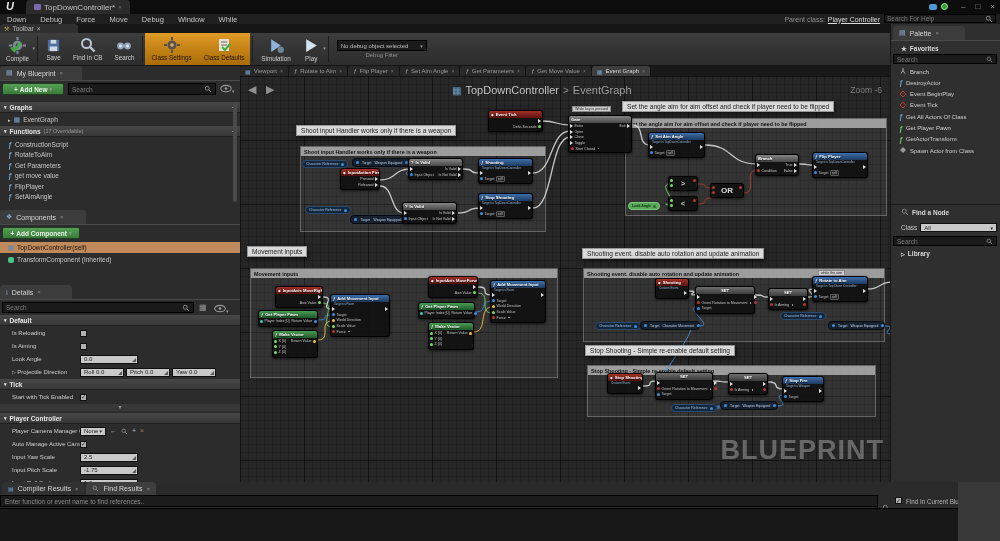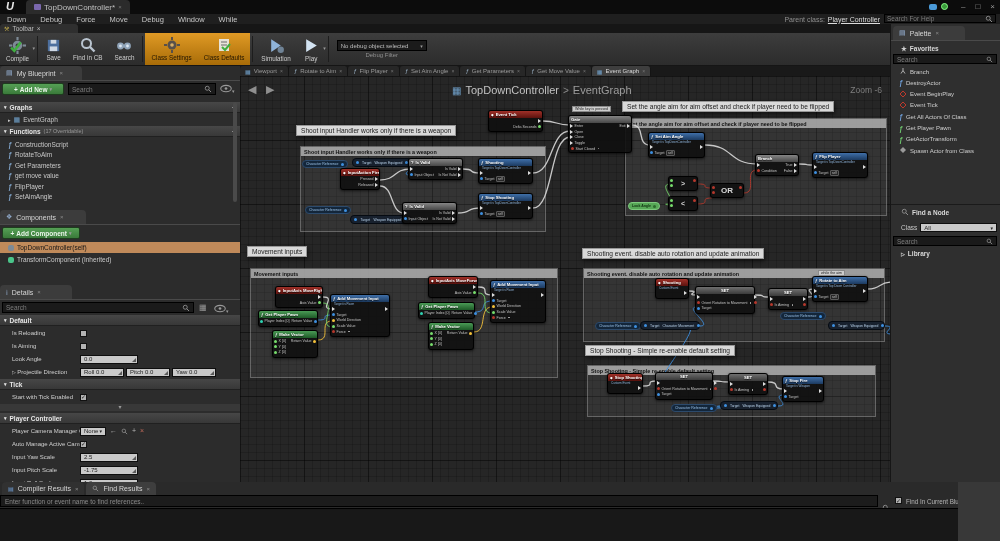--- a/index.html
+++ b/index.html
@@ -480,20 +480,21 @@
 <div id="canvas">
   <span class="navarrow" style="left:8px">◀</span>
   <span class="navarrow" style="left:26px">▶</span>
   <div id="breadcrumb">
     <span class="grident" style="font-size:10px">▦</span>
     <span style="font-size:11px;color:#c2c2c2">TopDownController</span>
     <span style="font-size:10px;color:#8a8a8a">&gt;</span>
     <span style="font-size:11px;color:#9d9d9d">EventGraph</span>
   </div>
   <span id="zoom-label">Zoom -6</span>
+  <div id="watermark">BLUEPRINT</div>
   <svg id="wires" width="650" height="406">
       <path d="M140,104 C156.5,104 153.5,93 170,93" stroke="#d8d8d8" stroke-width="1.3" fill="none" opacity="0.9"></path>
       <path d="M140,110 C154,110 150,137 164,137" stroke="#d8d8d8" stroke-width="1.3" fill="none" opacity="0.9"></path>
       <path d="M223,93 C237,93 226,97 240,97" stroke="#d8d8d8" stroke-width="1.3" fill="none" opacity="0.9"></path>
       <path d="M218,137 C232,137 226,132 240,132" stroke="#d8d8d8" stroke-width="1.3" fill="none" opacity="0.9"></path>
       <path d="M293,97 C313.35,97 309.65,55 330,55" stroke="#d8d8d8" stroke-width="1.3" fill="none" opacity="0.9"></path>
       <path d="M293,132 C313.35,132 309.65,61 330,61" stroke="#d8d8d8" stroke-width="1.3" fill="none" opacity="0.9"></path>
       <path d="M303,45 C317.85,45 315.15,49 330,49" stroke="#d8d8d8" stroke-width="1.3" fill="none" opacity="0.9"></path>
       <path d="M392,49 C406,49 396,69 410,69" stroke="#d8d8d8" stroke-width="1.3" fill="none" opacity="0.9"></path>
       <path d="M465,69 C493.6,69 488.4,88 517,88" stroke="#d8d8d8" stroke-width="1.3" fill="none" opacity="0.9"></path>

